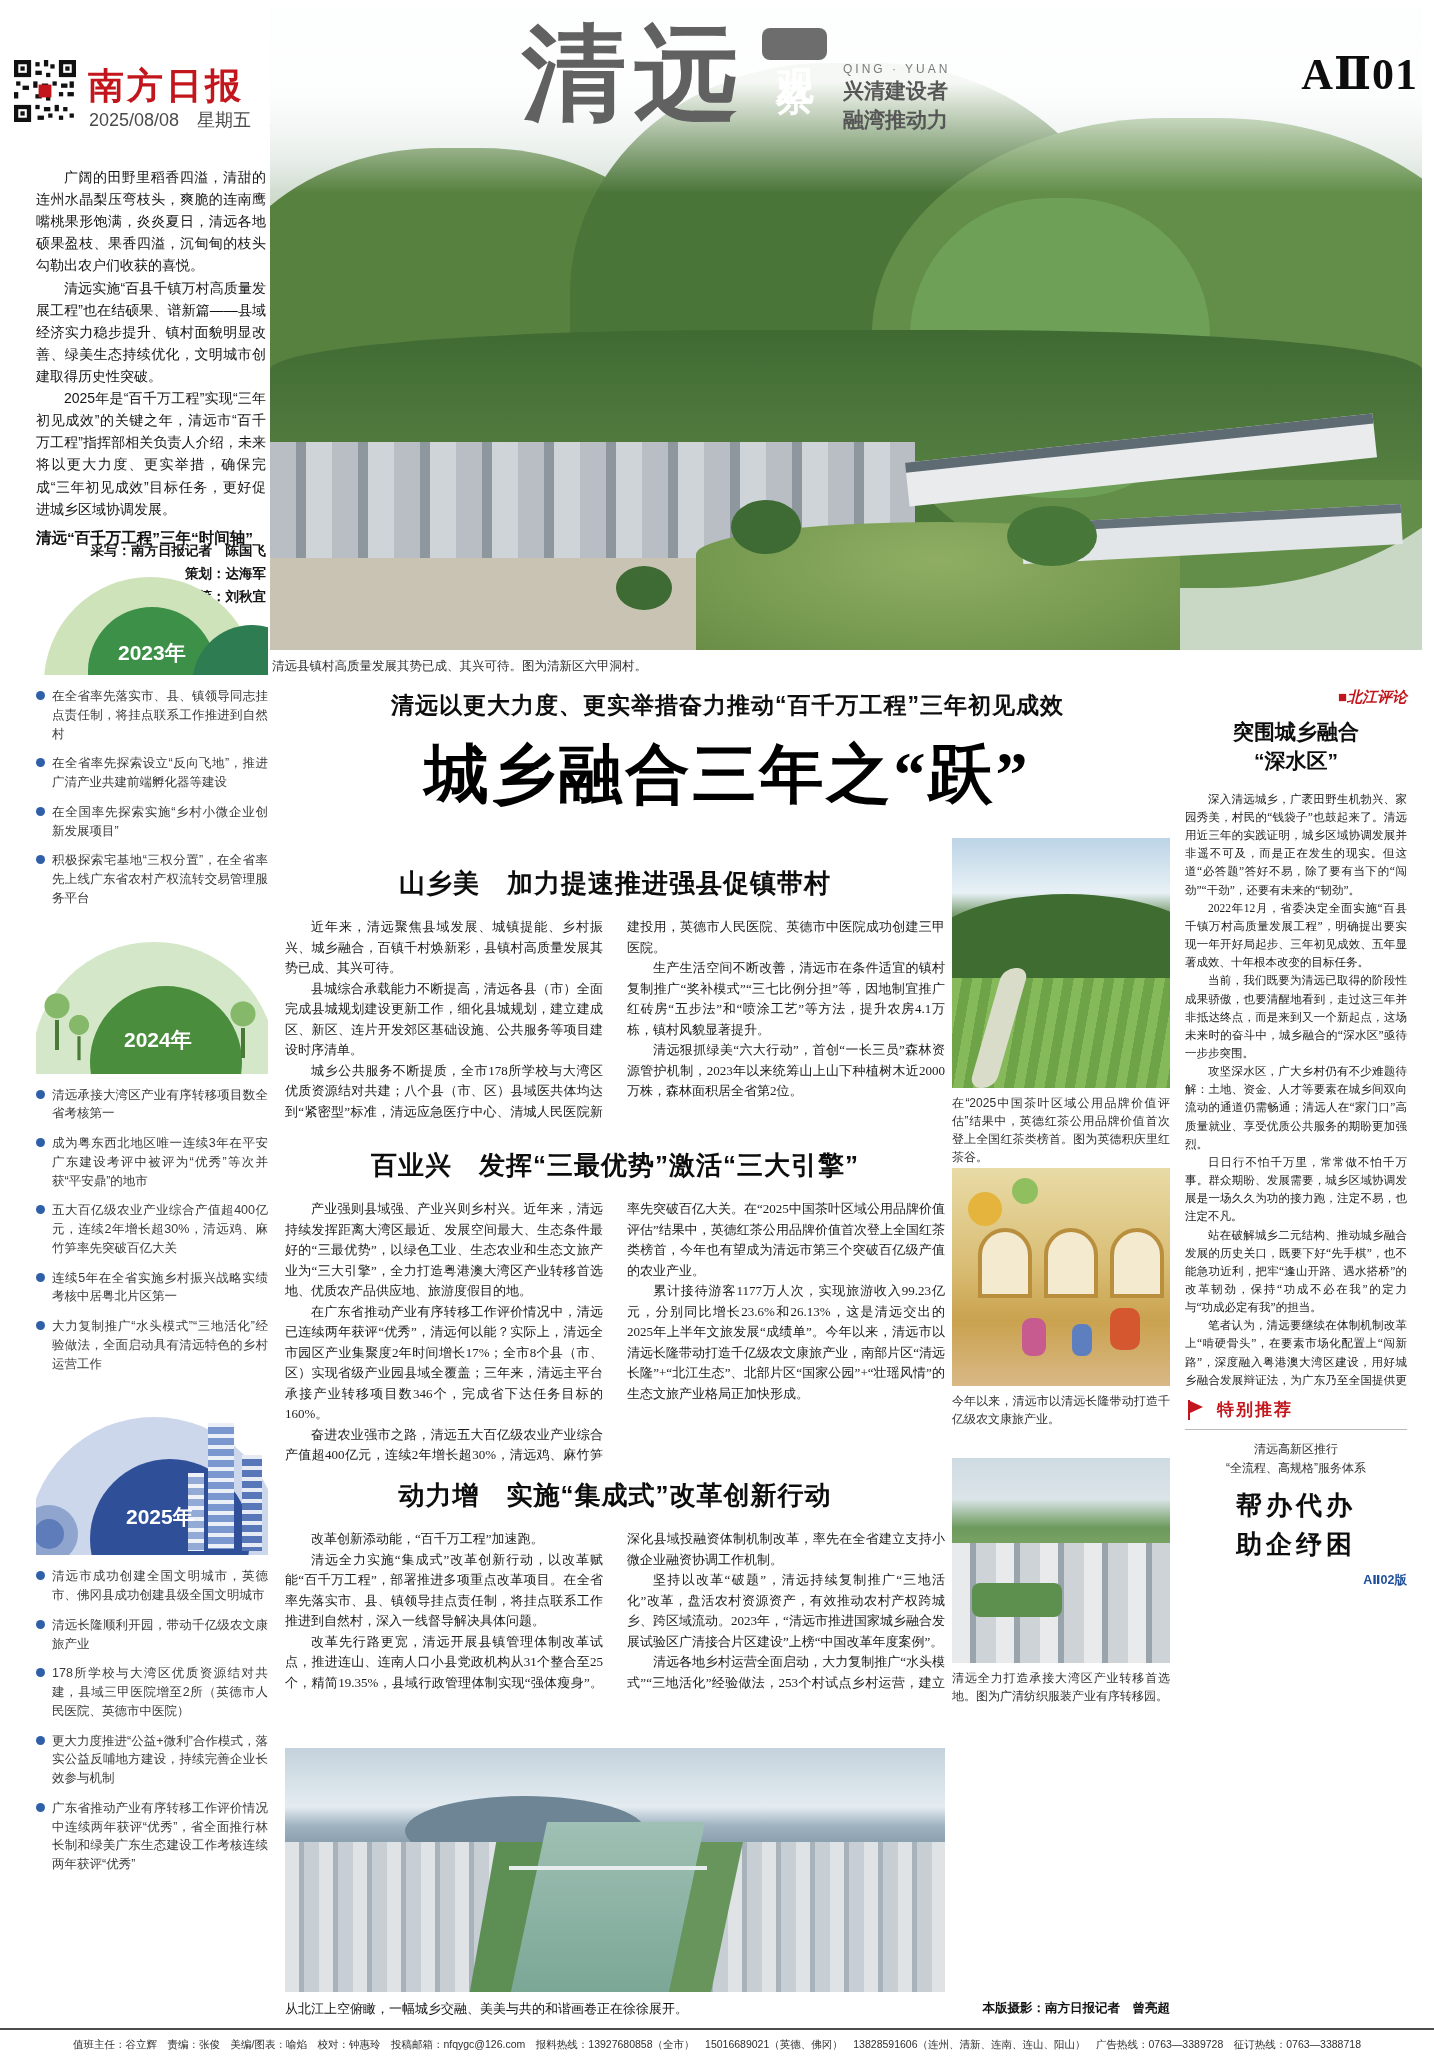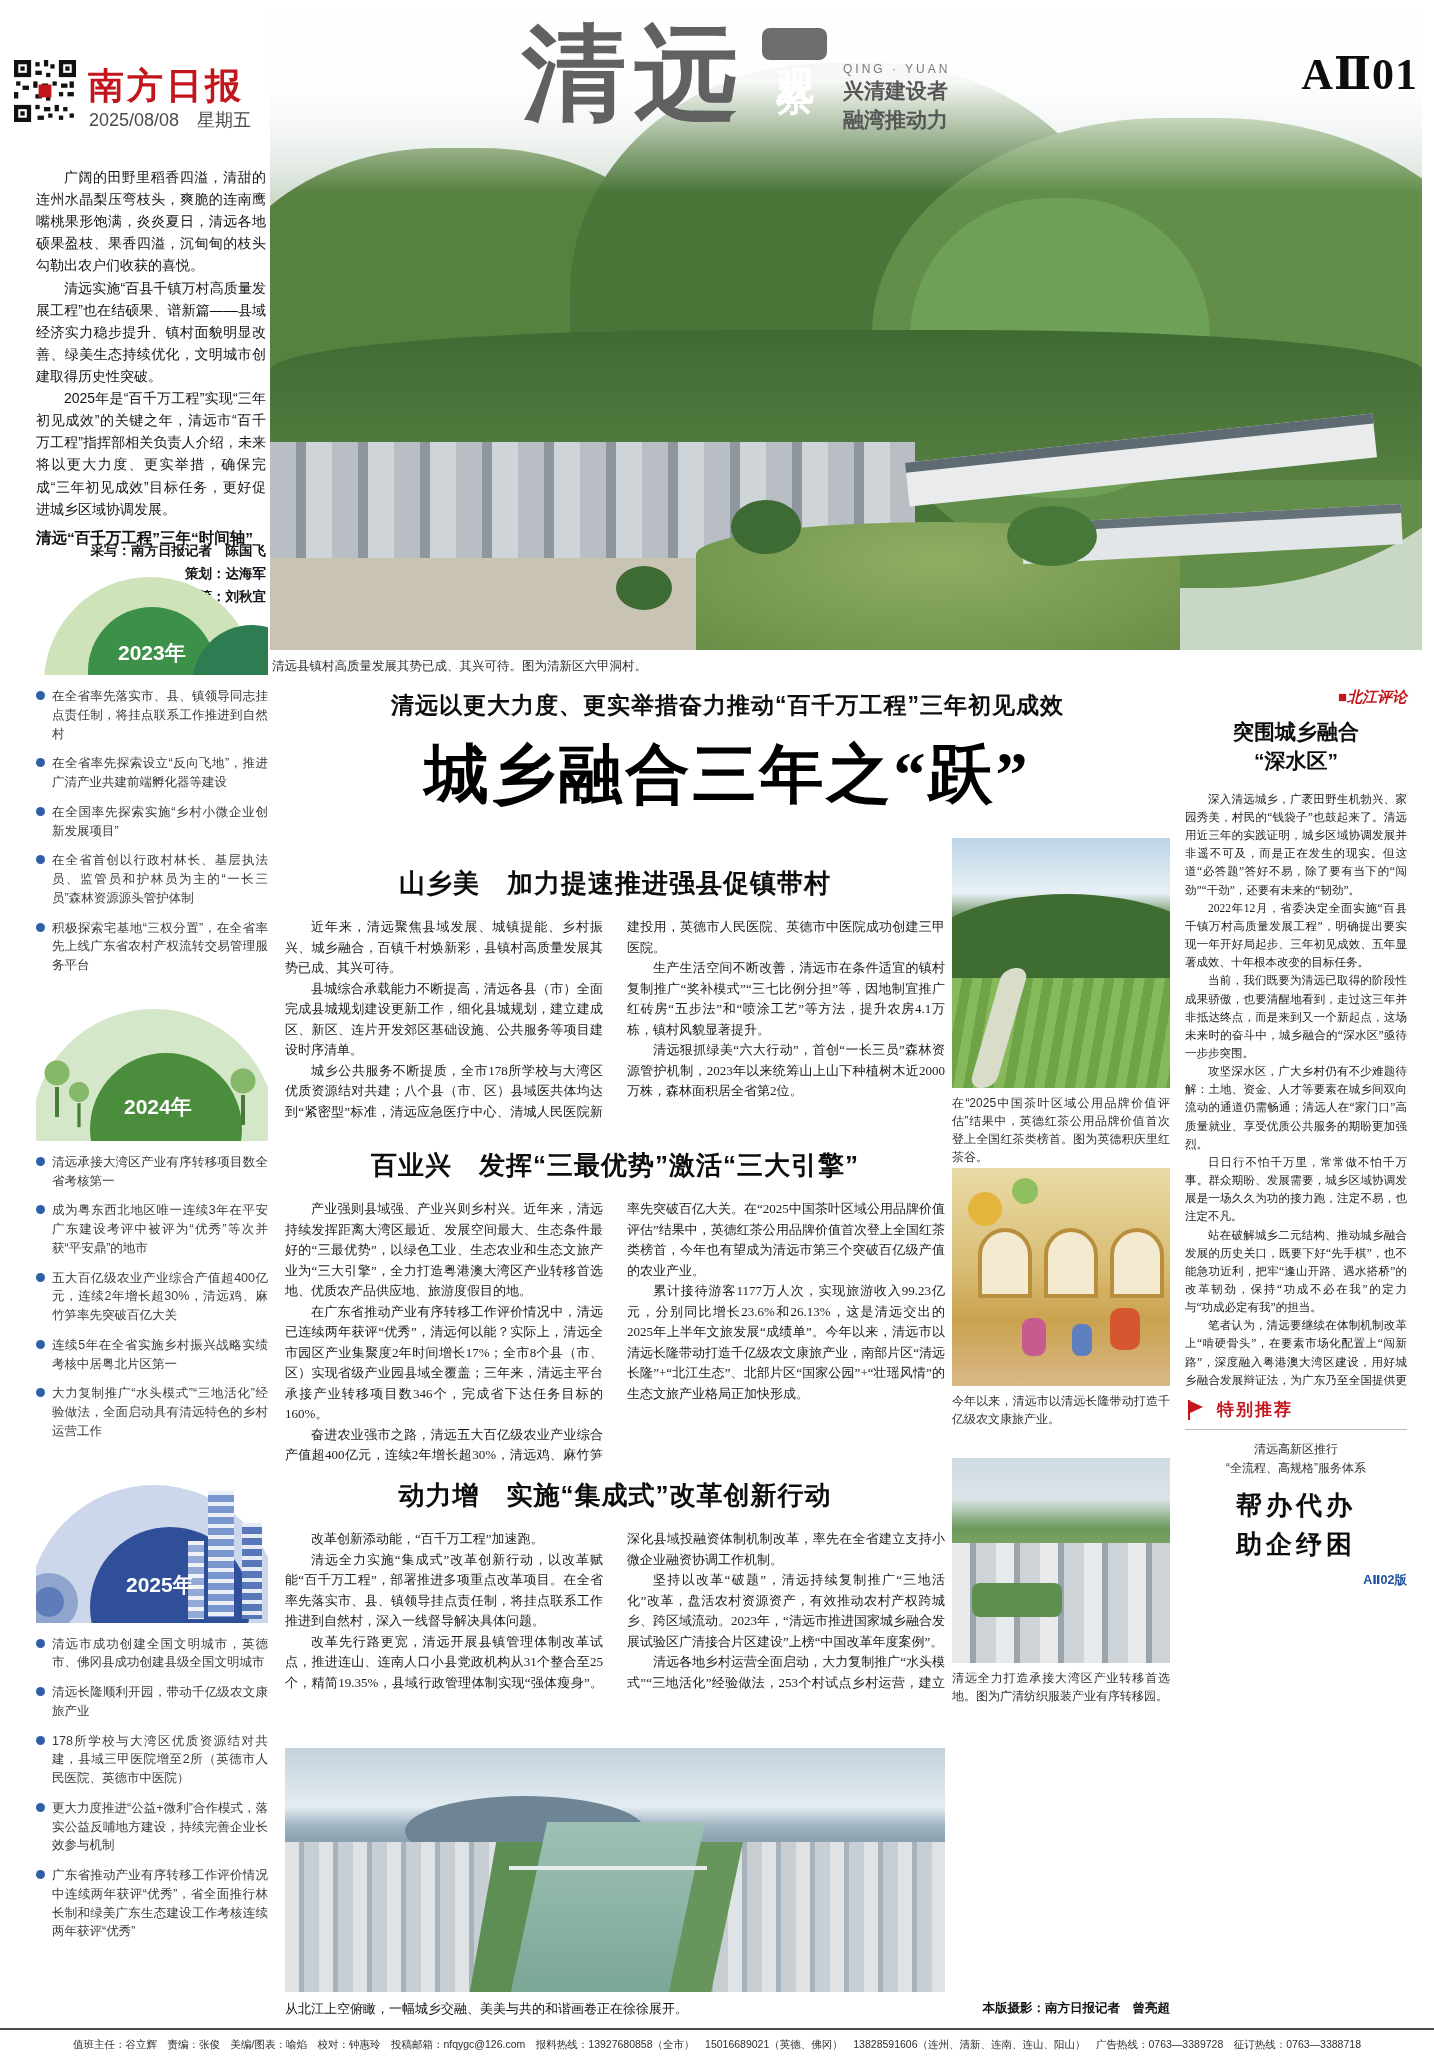--- a/index.html
+++ b/index.html
@@ -280,21 +280,20 @@
     <div class="era g23">
       <span class="c-out"></span>
       <span class="c-in"></span>
       <span class="c-r"></span>
       <span class="year">2023年</span>
     </div>
     <ul class="tl-list">
       <li><span class="dot"></span><span>在全省率先落实市、县、镇领导同志挂点责任制，将挂点联系工作推进到自然村</span></li>
       <li><span class="dot"></span><span>在全省率先探索设立“反向飞地”，推进广清产业共建前端孵化器等建设</span></li>
       <li><span class="dot"></span><span>在全国率先探索实施“乡村小微企业创新发展项目”</span></li>
-      <li><span class="dot"></span><span>在全省首创以行政村林长、基层执法员、监管员和护林员为主的“一长三员”森林资源源头管护体制</span></li>
       <li><span class="dot"></span><span>积极探索宅基地“三权分置”，在全省率先上线广东省农村产权流转交易管理服务平台</span></li>
     </ul>
 
     <div class="era g24">
       <span class="c-out"></span>
       <span class="c-in"></span>
       <span class="tree t1"></span>
       <span class="tree t2"></span>
       <span class="tree t3"></span>
       <span class="year">2024年</span>

